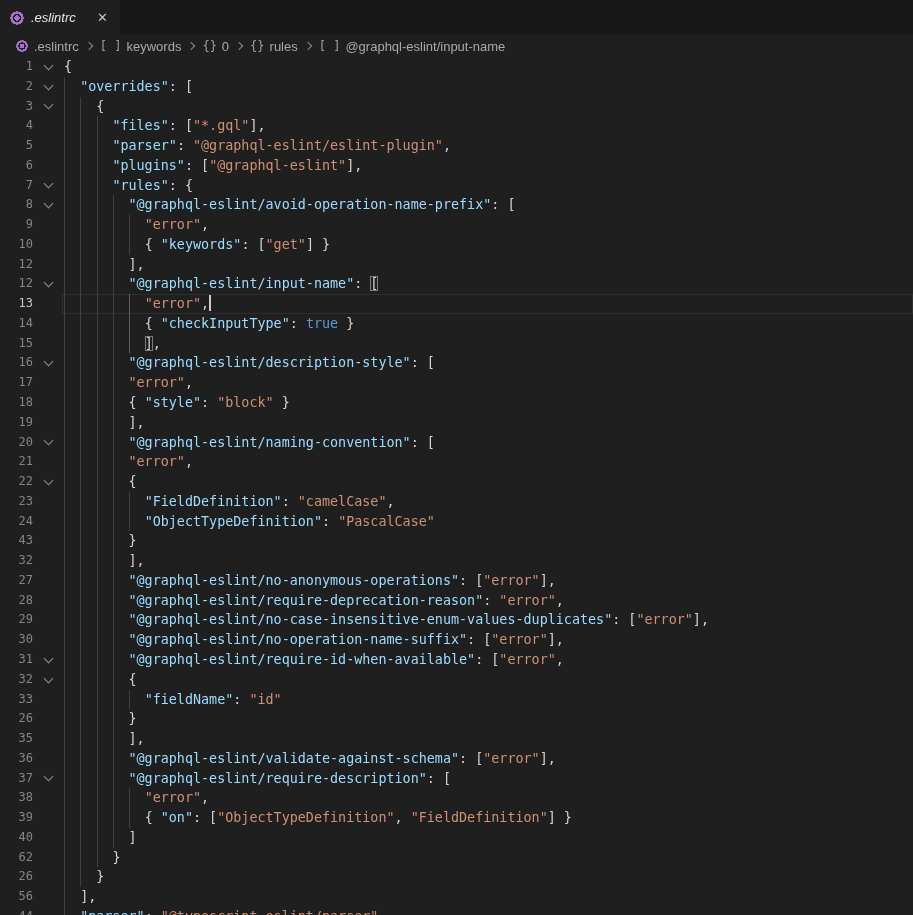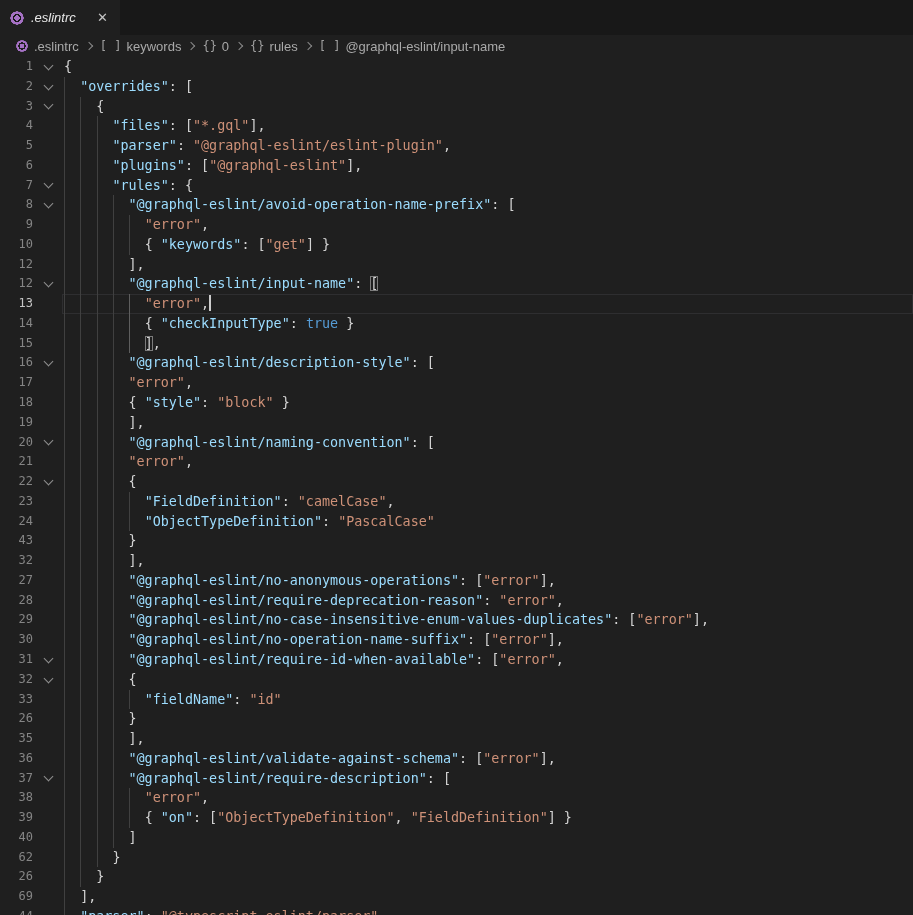--- a/index.html
+++ b/index.html
@@ -118,16 +118,16 @@
       <div class="line"><div class="gutter"><div class="lnum">33</div><div class="foldcol"></div></div><div class="guide" style="left: 64px;"></div><div class="guide" style="left: 80.26px;"></div><div class="guide" style="left: 96.52px;"></div><div class="guide" style="left: 112.78px;"></div><div class="guide" style="left: 129.04px;"></div><span class="code"><span>          </span><span class="tk-k">"fieldName"</span><span class="tk-p">: </span><span class="tk-s">"id"</span></span></div>
       <div class="line"><div class="gutter"><div class="lnum">26</div><div class="foldcol"></div></div><div class="guide" style="left: 64px;"></div><div class="guide" style="left: 80.26px;"></div><div class="guide" style="left: 96.52px;"></div><div class="guide" style="left: 112.78px;"></div><span class="code"><span>        </span><span class="tk-p">}</span></span></div>
       <div class="line"><div class="gutter"><div class="lnum">35</div><div class="foldcol"></div></div><div class="guide" style="left: 64px;"></div><div class="guide" style="left: 80.26px;"></div><div class="guide" style="left: 96.52px;"></div><div class="guide" style="left: 112.78px;"></div><span class="code"><span>        </span><span class="tk-p">],</span></span></div>
       <div class="line"><div class="gutter"><div class="lnum">36</div><div class="foldcol"></div></div><div class="guide" style="left: 64px;"></div><div class="guide" style="left: 80.26px;"></div><div class="guide" style="left: 96.52px;"></div><div class="guide" style="left: 112.78px;"></div><span class="code"><span>        </span><span class="tk-k">"@graphql-eslint/validate-against-schema"</span><span class="tk-p">: [</span><span class="tk-s">"error"</span><span class="tk-p">],</span></span></div>
       <div class="line"><div class="gutter"><div class="lnum">37</div><div class="foldcol"><span class="fold-chev"></span></div></div><div class="guide" style="left: 64px;"></div><div class="guide" style="left: 80.26px;"></div><div class="guide" style="left: 96.52px;"></div><div class="guide" style="left: 112.78px;"></div><span class="code"><span>        </span><span class="tk-k">"@graphql-eslint/require-description"</span><span class="tk-p">: [</span></span></div>
       <div class="line"><div class="gutter"><div class="lnum">38</div><div class="foldcol"></div></div><div class="guide" style="left: 64px;"></div><div class="guide" style="left: 80.26px;"></div><div class="guide" style="left: 96.52px;"></div><div class="guide" style="left: 112.78px;"></div><div class="guide" style="left: 129.04px;"></div><span class="code"><span>          </span><span class="tk-s">"error"</span><span class="tk-p">,</span></span></div>
       <div class="line"><div class="gutter"><div class="lnum">39</div><div class="foldcol"></div></div><div class="guide" style="left: 64px;"></div><div class="guide" style="left: 80.26px;"></div><div class="guide" style="left: 96.52px;"></div><div class="guide" style="left: 112.78px;"></div><div class="guide" style="left: 129.04px;"></div><span class="code"><span>          </span><span class="tk-p">{ </span><span class="tk-k">"on"</span><span class="tk-p">: [</span><span class="tk-s">"ObjectTypeDefinition"</span><span class="tk-p">, </span><span class="tk-s">"FieldDefinition"</span><span class="tk-p">] }</span></span></div>
       <div class="line"><div class="gutter"><div class="lnum">40</div><div class="foldcol"></div></div><div class="guide" style="left: 64px;"></div><div class="guide" style="left: 80.26px;"></div><div class="guide" style="left: 96.52px;"></div><div class="guide" style="left: 112.78px;"></div><span class="code"><span>        </span><span class="tk-p">]</span></span></div>
       <div class="line"><div class="gutter"><div class="lnum">62</div><div class="foldcol"></div></div><div class="guide" style="left: 64px;"></div><div class="guide" style="left: 80.26px;"></div><div class="guide" style="left: 96.52px;"></div><span class="code"><span>      </span><span class="tk-p">}</span></span></div>
       <div class="line"><div class="gutter"><div class="lnum">26</div><div class="foldcol"></div></div><div class="guide" style="left: 64px;"></div><div class="guide" style="left: 80.26px;"></div><span class="code"><span>    </span><span class="tk-p">}</span></span></div>
-      <div class="line"><div class="gutter"><div class="lnum">69</div><div class="foldcol"></div></div><div class="guide" style="left: 64px;"></div><span class="code"><span>  </span><span class="tk-p">],</span></span></div>
+      <div class="line"><div class="gutter"><div class="lnum">56</div><div class="foldcol"></div></div><div class="guide" style="left: 64px;"></div><span class="code"><span>  </span><span class="tk-p">],</span></span></div>
       <div class="line"><div class="gutter"><div class="lnum">44</div><div class="foldcol"></div></div><div class="guide" style="left: 64px;"></div><span class="code"><span>  </span><span class="tk-k">"parser"</span><span class="tk-p">: </span><span class="tk-s">"@typescript-eslint/parser"</span><span class="tk-p">,</span></span></div>
     </div>
 </div>
 
 </body></html>

